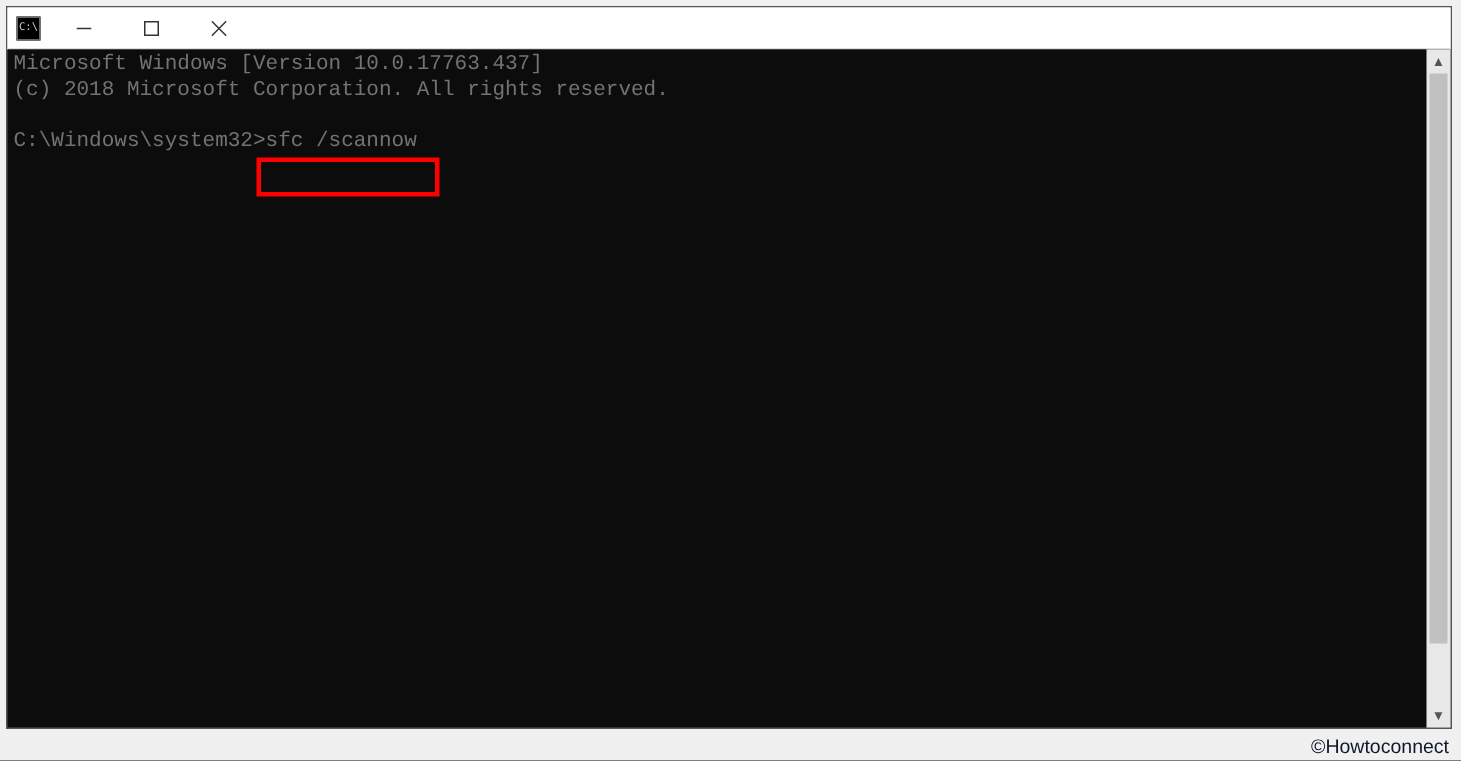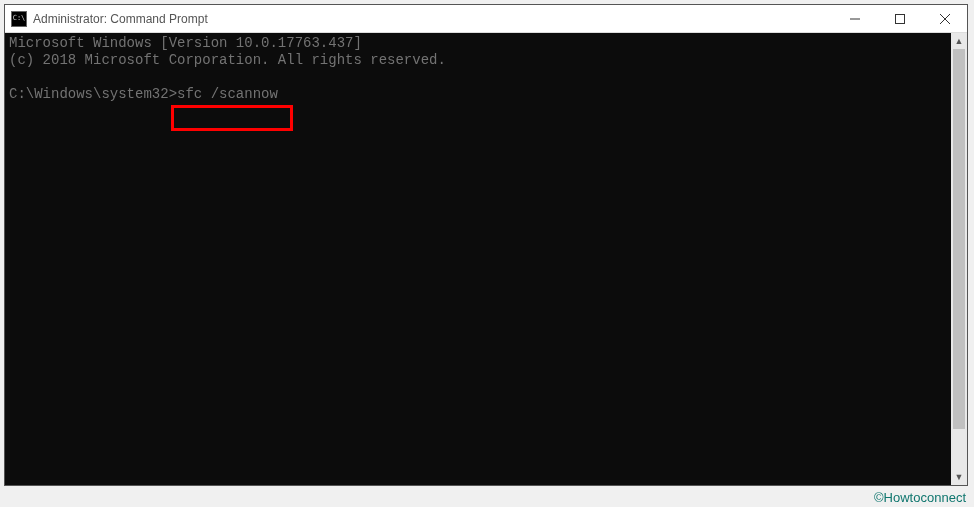--- a/index.html
+++ b/index.html
@@ -123,33 +123,32 @@
       left: 166px;
       width: 122px;
       height: 26px;
       pointer-events: none;
     }
     .watermark {
       position: absolute;
       bottom: 2px;
       right: 8px;
       font-size: 13px;
-      color: #0f766e;
+      color: #0f172a;
       font-family: Arial, sans-serif;
     }
   </style>
 </head>
 <body>
 
 <div class="window">
   <div class="titlebar">
     <div class="titlebar-icon">
       <span class="titlebar-icon-inner">C:\</span>
     </div>
-    <div class="titlebar-title">Administrator: Command Prompt</div>
     <div class="window-controls">
       <div class="win-btn">
         <svg viewBox="0 0 10 10">
             <line x1="0" y1="5" x2="10" y2="5"></line>
           </svg>
       </div>
       <div class="win-btn">
         <svg viewBox="0 0 10 10">
             <rect x="0.5" y="0.5" width="9" height="9"></rect>
           </svg>

